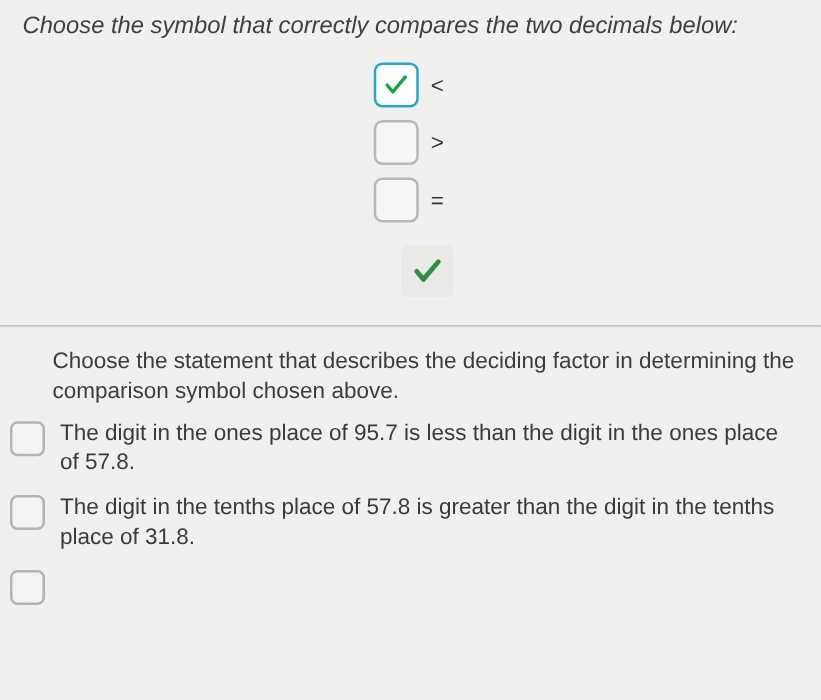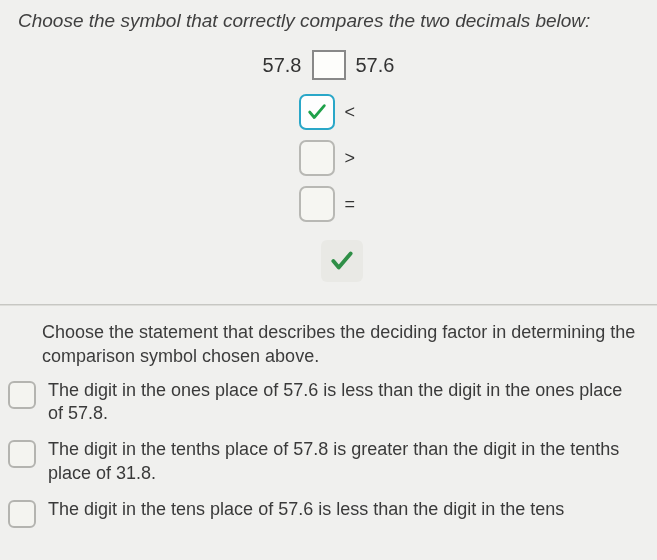--- a/index.html
+++ b/index.html
@@ -94,25 +94,20 @@
     margin-top: 2px;
   }
   .choice-text { font-size: 18px; color: #3a3a3a; line-height: 1.32; }
 </style>
 </head>
 <body>
 
 <div class="container">
   <div class="prompt">Choose the symbol that correctly compares the two decimals below:</div>
 
-  <div class="comparison-row">
-    <span>57.8</span>
-    <span class="compare-box"></span>
-    <span>57.6</span>
-  </div>
 
   <div class="options">
     <div class="option-row">
       <div class="option-box selected">
         <svg class="option-check-svg" viewBox="0 0 24 24">
           <path d="M4 12 L9 18 L20 5" stroke="#1fa14a" stroke-width="3" fill="none" stroke-linecap="round" stroke-linejoin="round"></path>
         </svg>
       </div>
       <span class="option-symbol">&lt;</span>
     </div>
@@ -132,25 +127,24 @@
   </div>
 </div>
 
 <div class="divider"></div>
 
 <div class="part2">
   <div class="prompt2">Choose the statement that describes the deciding factor in determining the comparison symbol chosen above.</div>
 
   <div class="choice-row">
     <div class="choice-box"></div>
-    <div class="choice-text">The digit in the ones place of 57.6 is less than the digit in the ones place of 57.8.</div>
+    <div class="choice-text">The digit in the ones place of 95.7 is less than the digit in the ones place of 57.8.</div>
   </div>
 
   <div class="choice-row">
     <div class="choice-box"></div>
     <div class="choice-text">The digit in the tenths place of 57.8 is greater than the digit in the tenths place of 31.8.</div>
   </div>
 
   <div class="choice-row">
     <div class="choice-box"></div>
-    <div class="choice-text">The digit in the tens place of 57.6 is less than the digit in the tens</div>
   </div>
 </div>
 
 </body></html>

